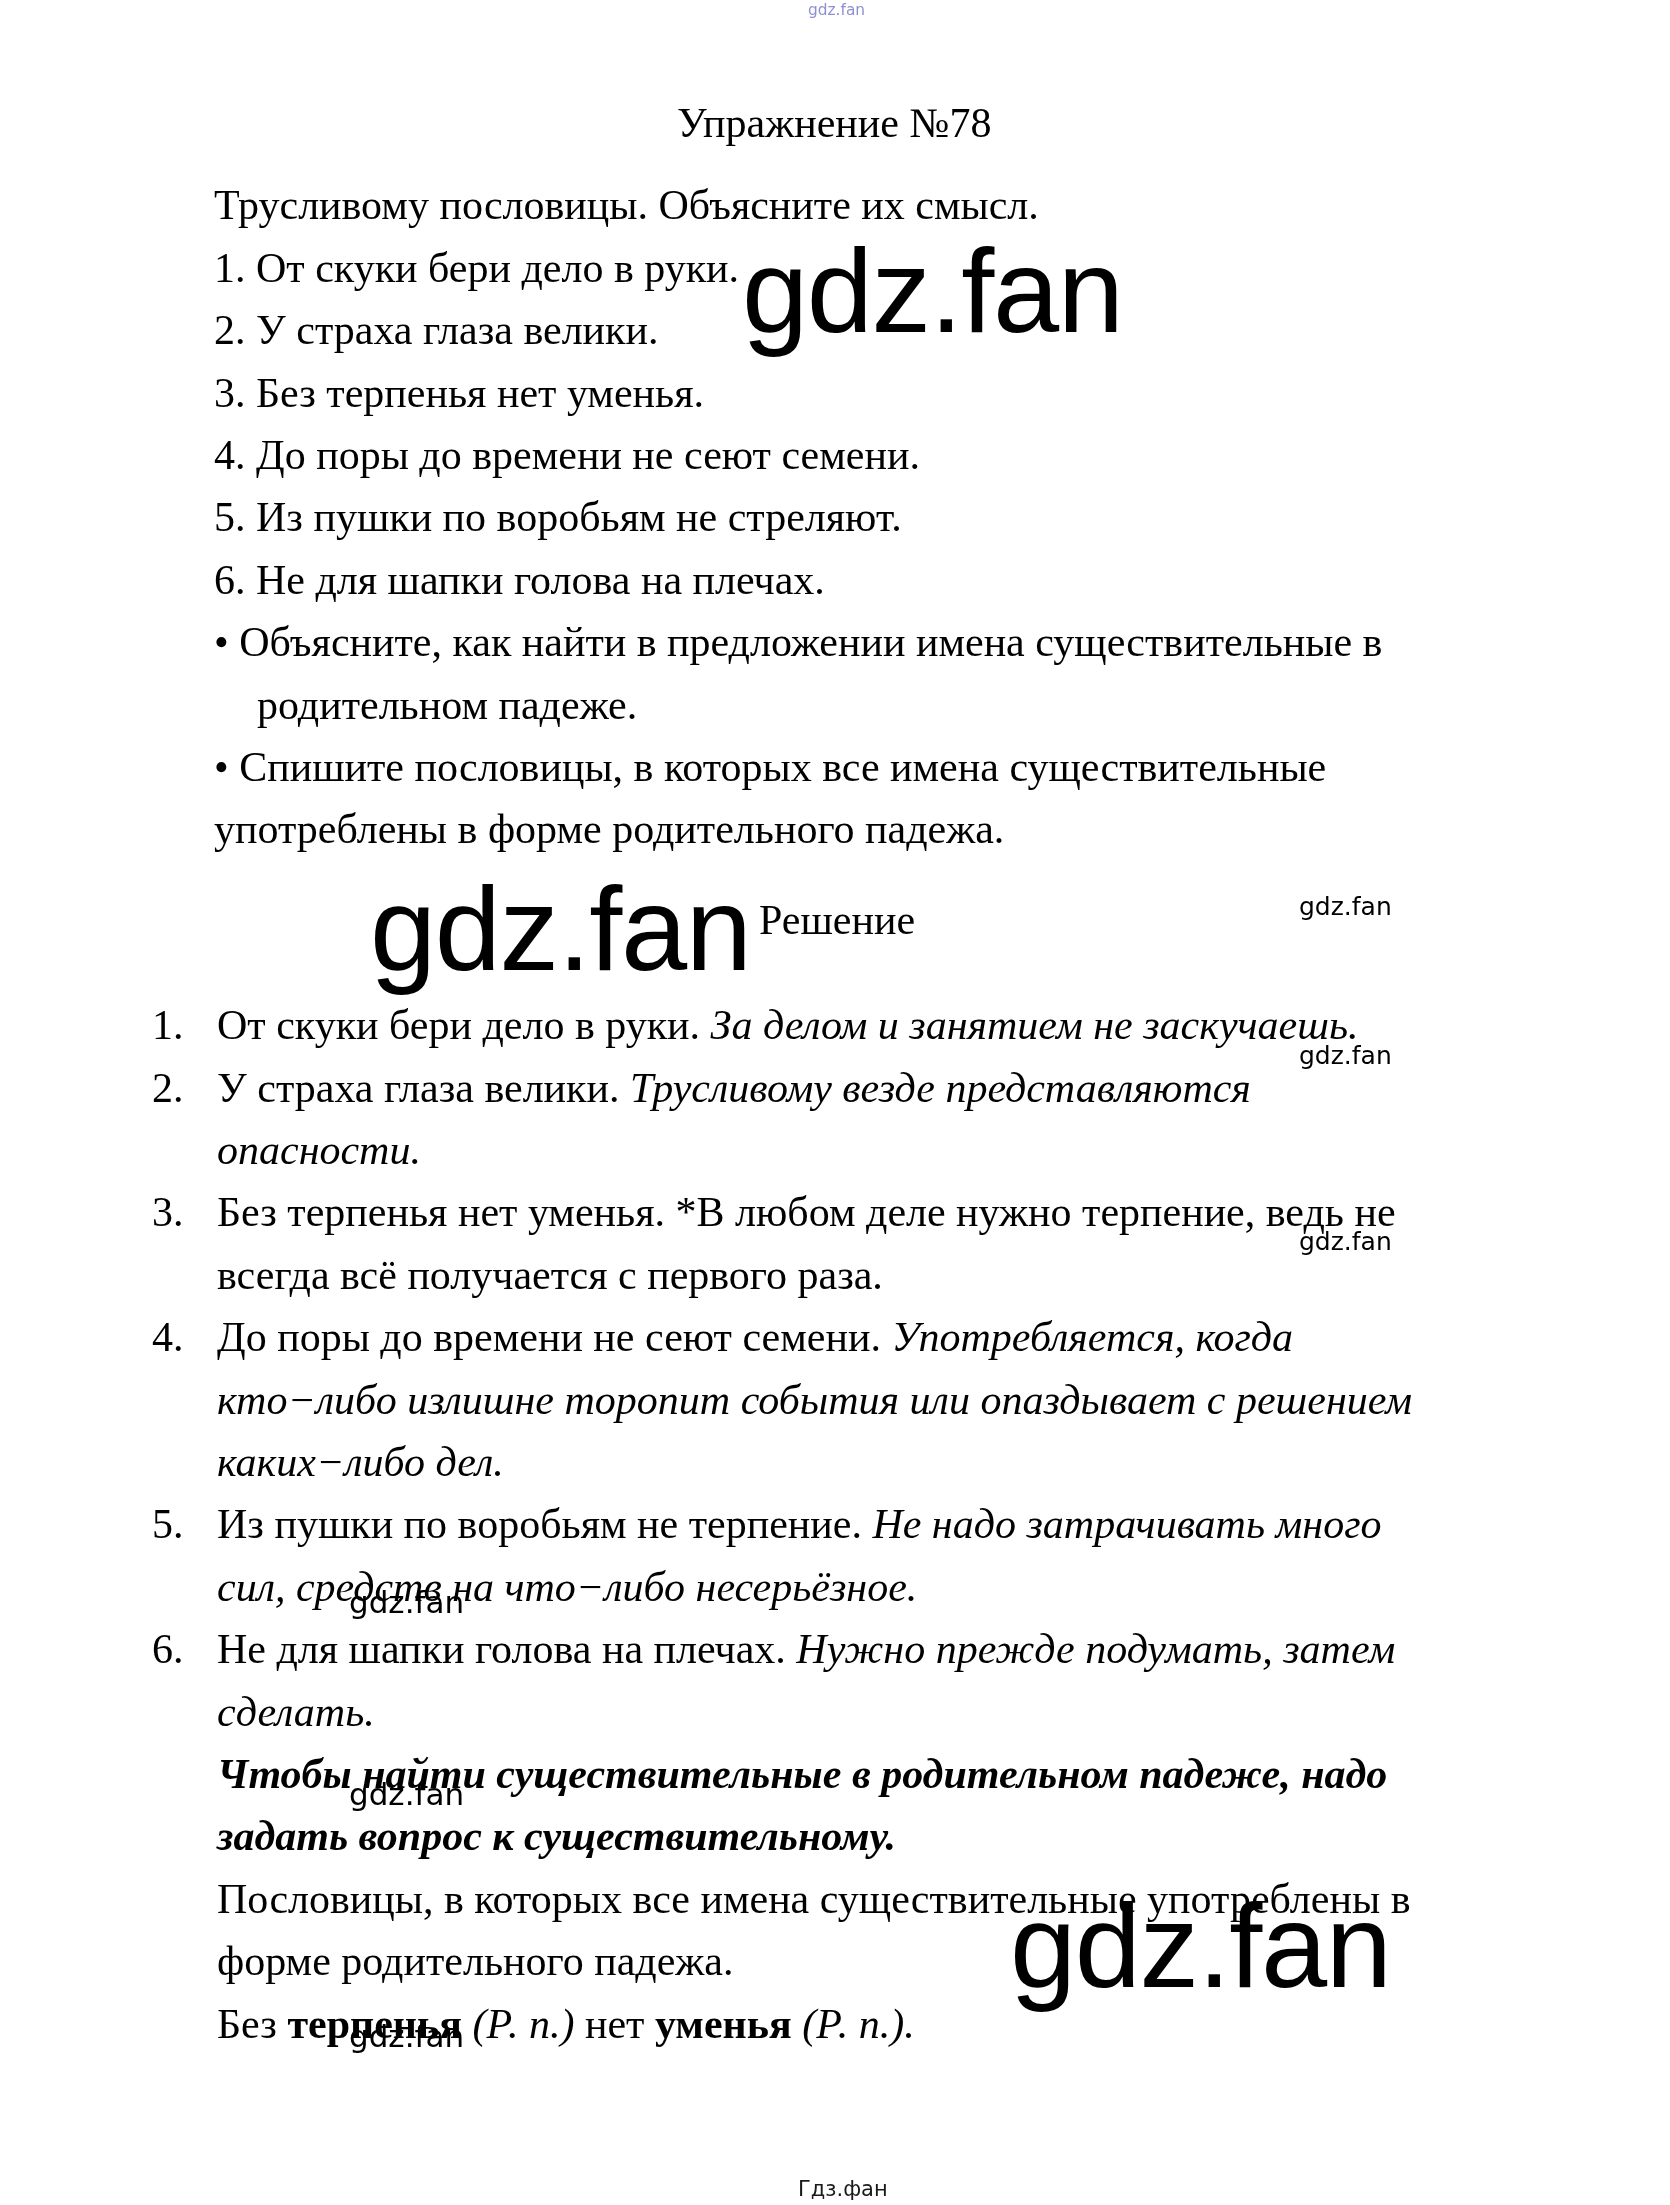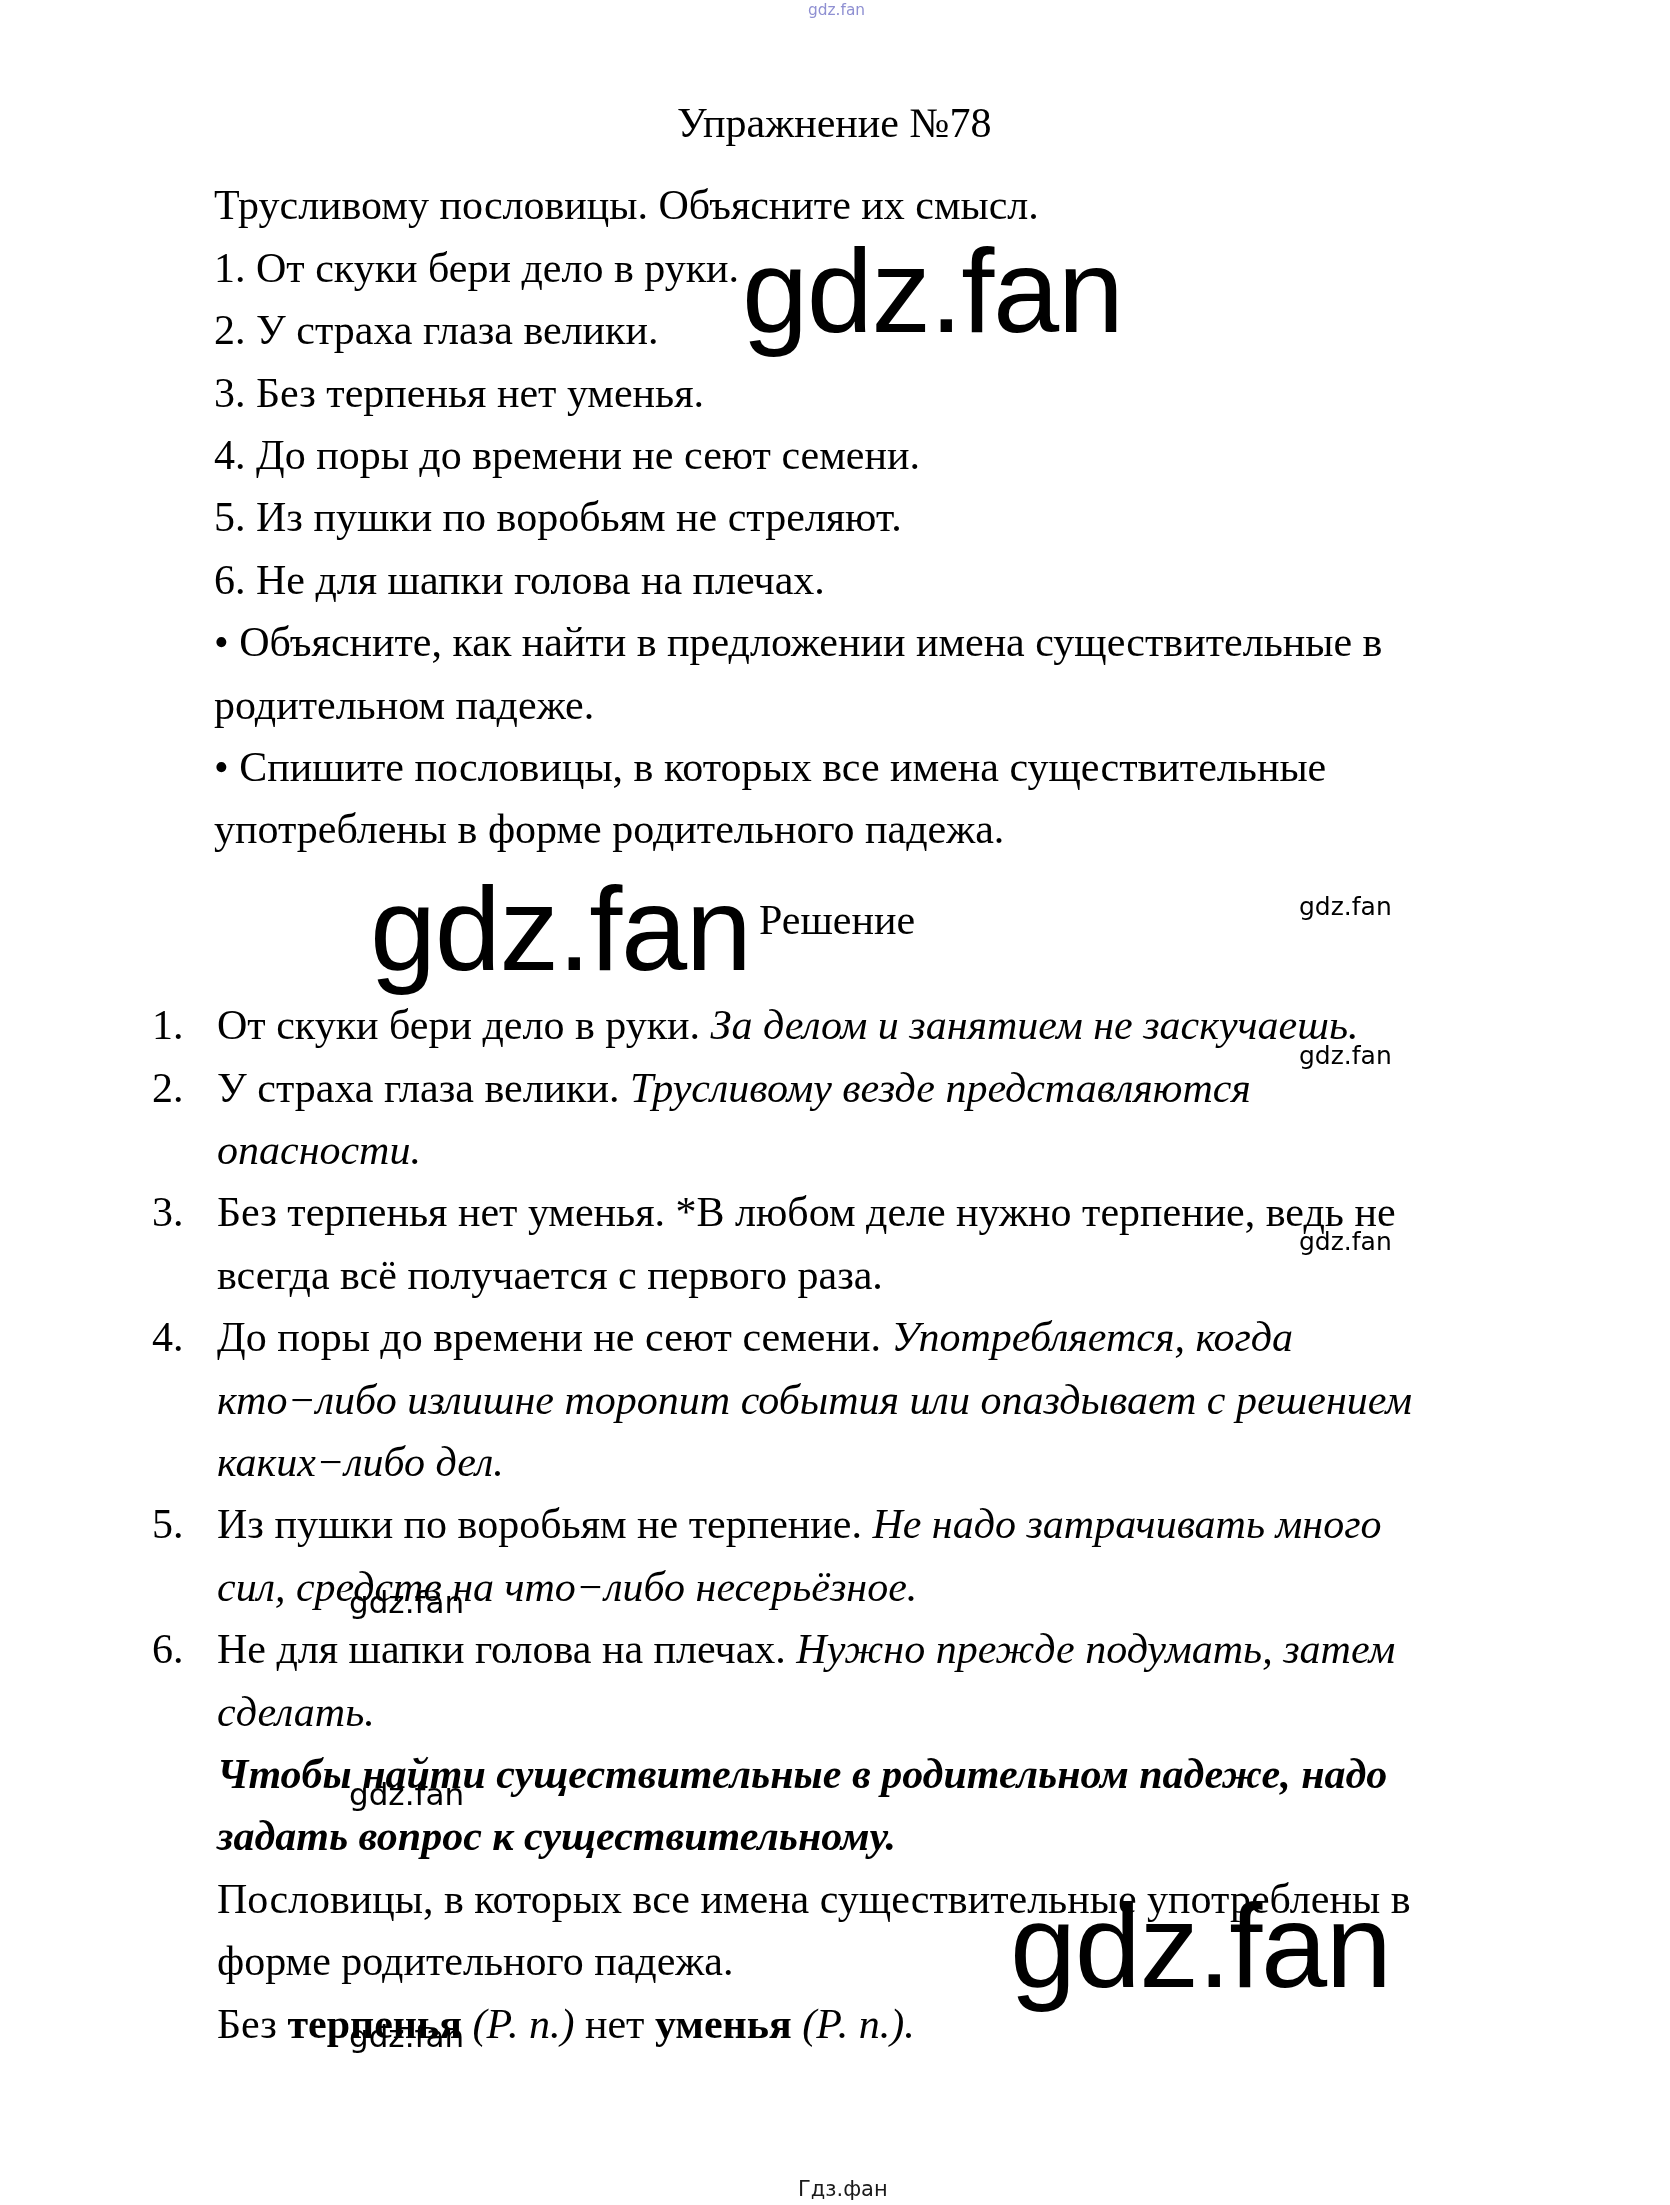--- a/index.html
+++ b/index.html
@@ -27,21 +27,21 @@
     position:absolute;
     left:-65px;
     top:0;
     font-style:normal;
     font-weight:normal;
   }
   
   .x{left:214px;}
   .y-intro{top:184px;} .y-e1{top:247px;} .y-e2{top:309px;} .y-e3{top:372px;}
   .y-e4{top:434px;} .y-e5{top:496px;} .y-e6{top:559px;}
-  .y-b1a{top:621px;} .y-b1b{top:684px;} .y-b2a{top:746px;} .y-b2b{top:808px;}
+  .y-b1a{top:621px;} .y-b1b{top:684px;margin-left:43px;} .y-b2a{top:746px;} .y-b2b{top:808px;}
   
   .title{left:677px;top:102px;}
   .heading{left:759px;top:899px;}
   
   .s{left:217px;}
   .y-s0{top:1004px;} .y-s1{top:1067px;} .y-s2{top:1129px;} .y-s3{top:1191px;}
   .y-s4{top:1254px;} .y-s5{top:1316px;} .y-s6{top:1379px;} .y-s7{top:1441px;}
   .y-s8{top:1503px;} .y-s9{top:1566px;} .y-s10{top:1628px;} .y-s11{top:1691px;}
   .y-c0{top:1753px;} .y-c1{top:1815px;} .y-c2{top:1878px;} .y-c3{top:1940px;}
   .y-c4{top:2003px;} .y-c5{top:2065px;}

